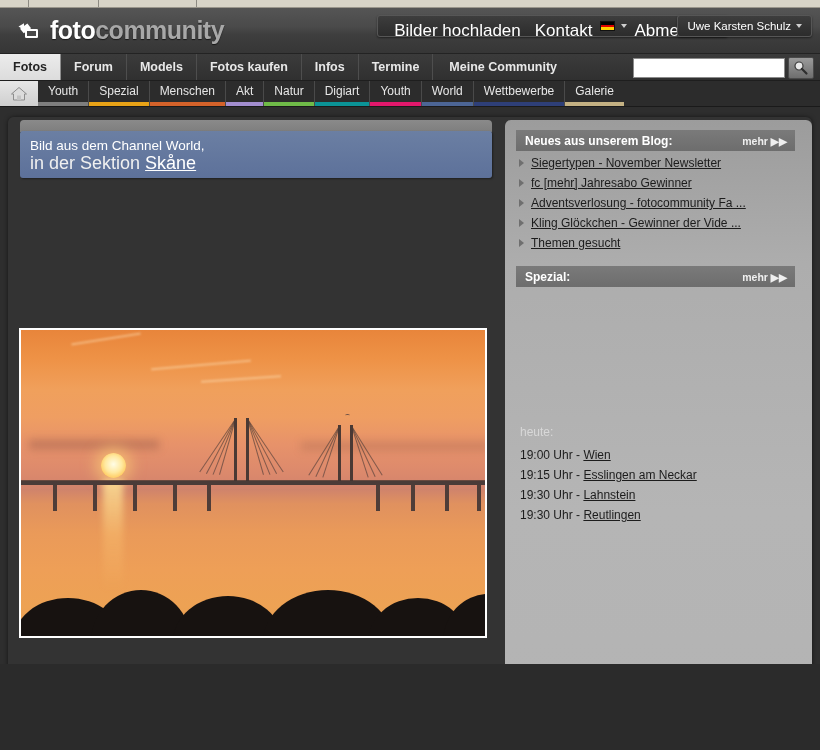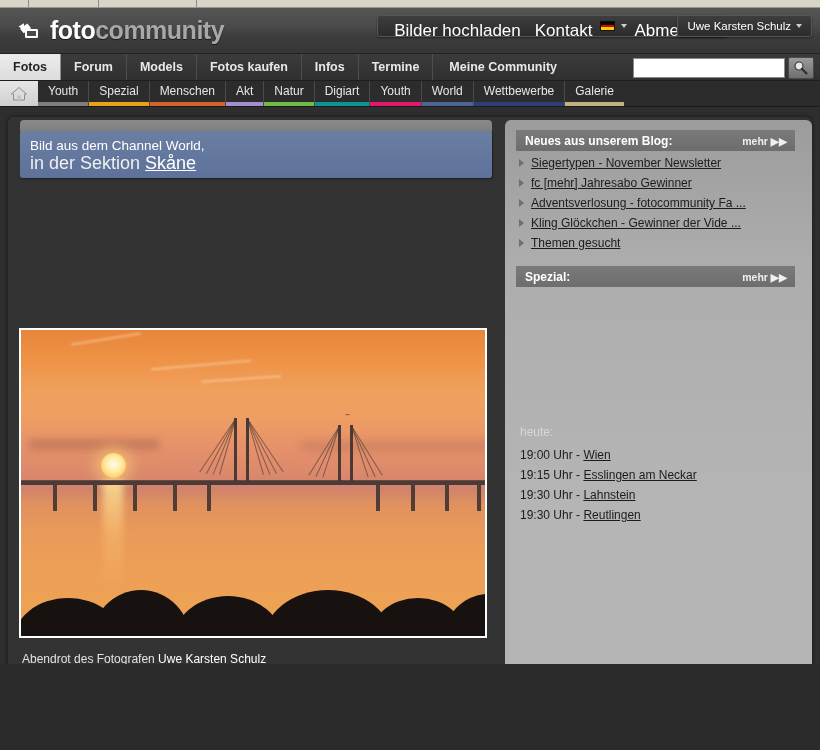--- a/index.html
+++ b/index.html
@@ -469,23 +469,20 @@
           <div class="rocks">
             <div class="rock" style="left:0px;width:110px;height:44px"></div>
             <div class="rock" style="left:78px;width:100px;height:52px"></div>
             <div class="rock" style="left:160px;width:110px;height:46px"></div>
             <div class="rock" style="left:250px;width:130px;height:52px"></div>
             <div class="rock" style="left:355px;width:100px;height:44px"></div>
             <div class="rock" style="left:430px;width:90px;height:48px"></div>
           </div>
         </div>
 
-        <div id="photo-caption">
-          <span>Abendrot des Fotografen </span><a>Uwe Karsten Schulz</a>
-        </div>
 
 
         <div id="thumbs">
           <div class="thumb thumb-night">
             
             
             
             
             
           </div>

